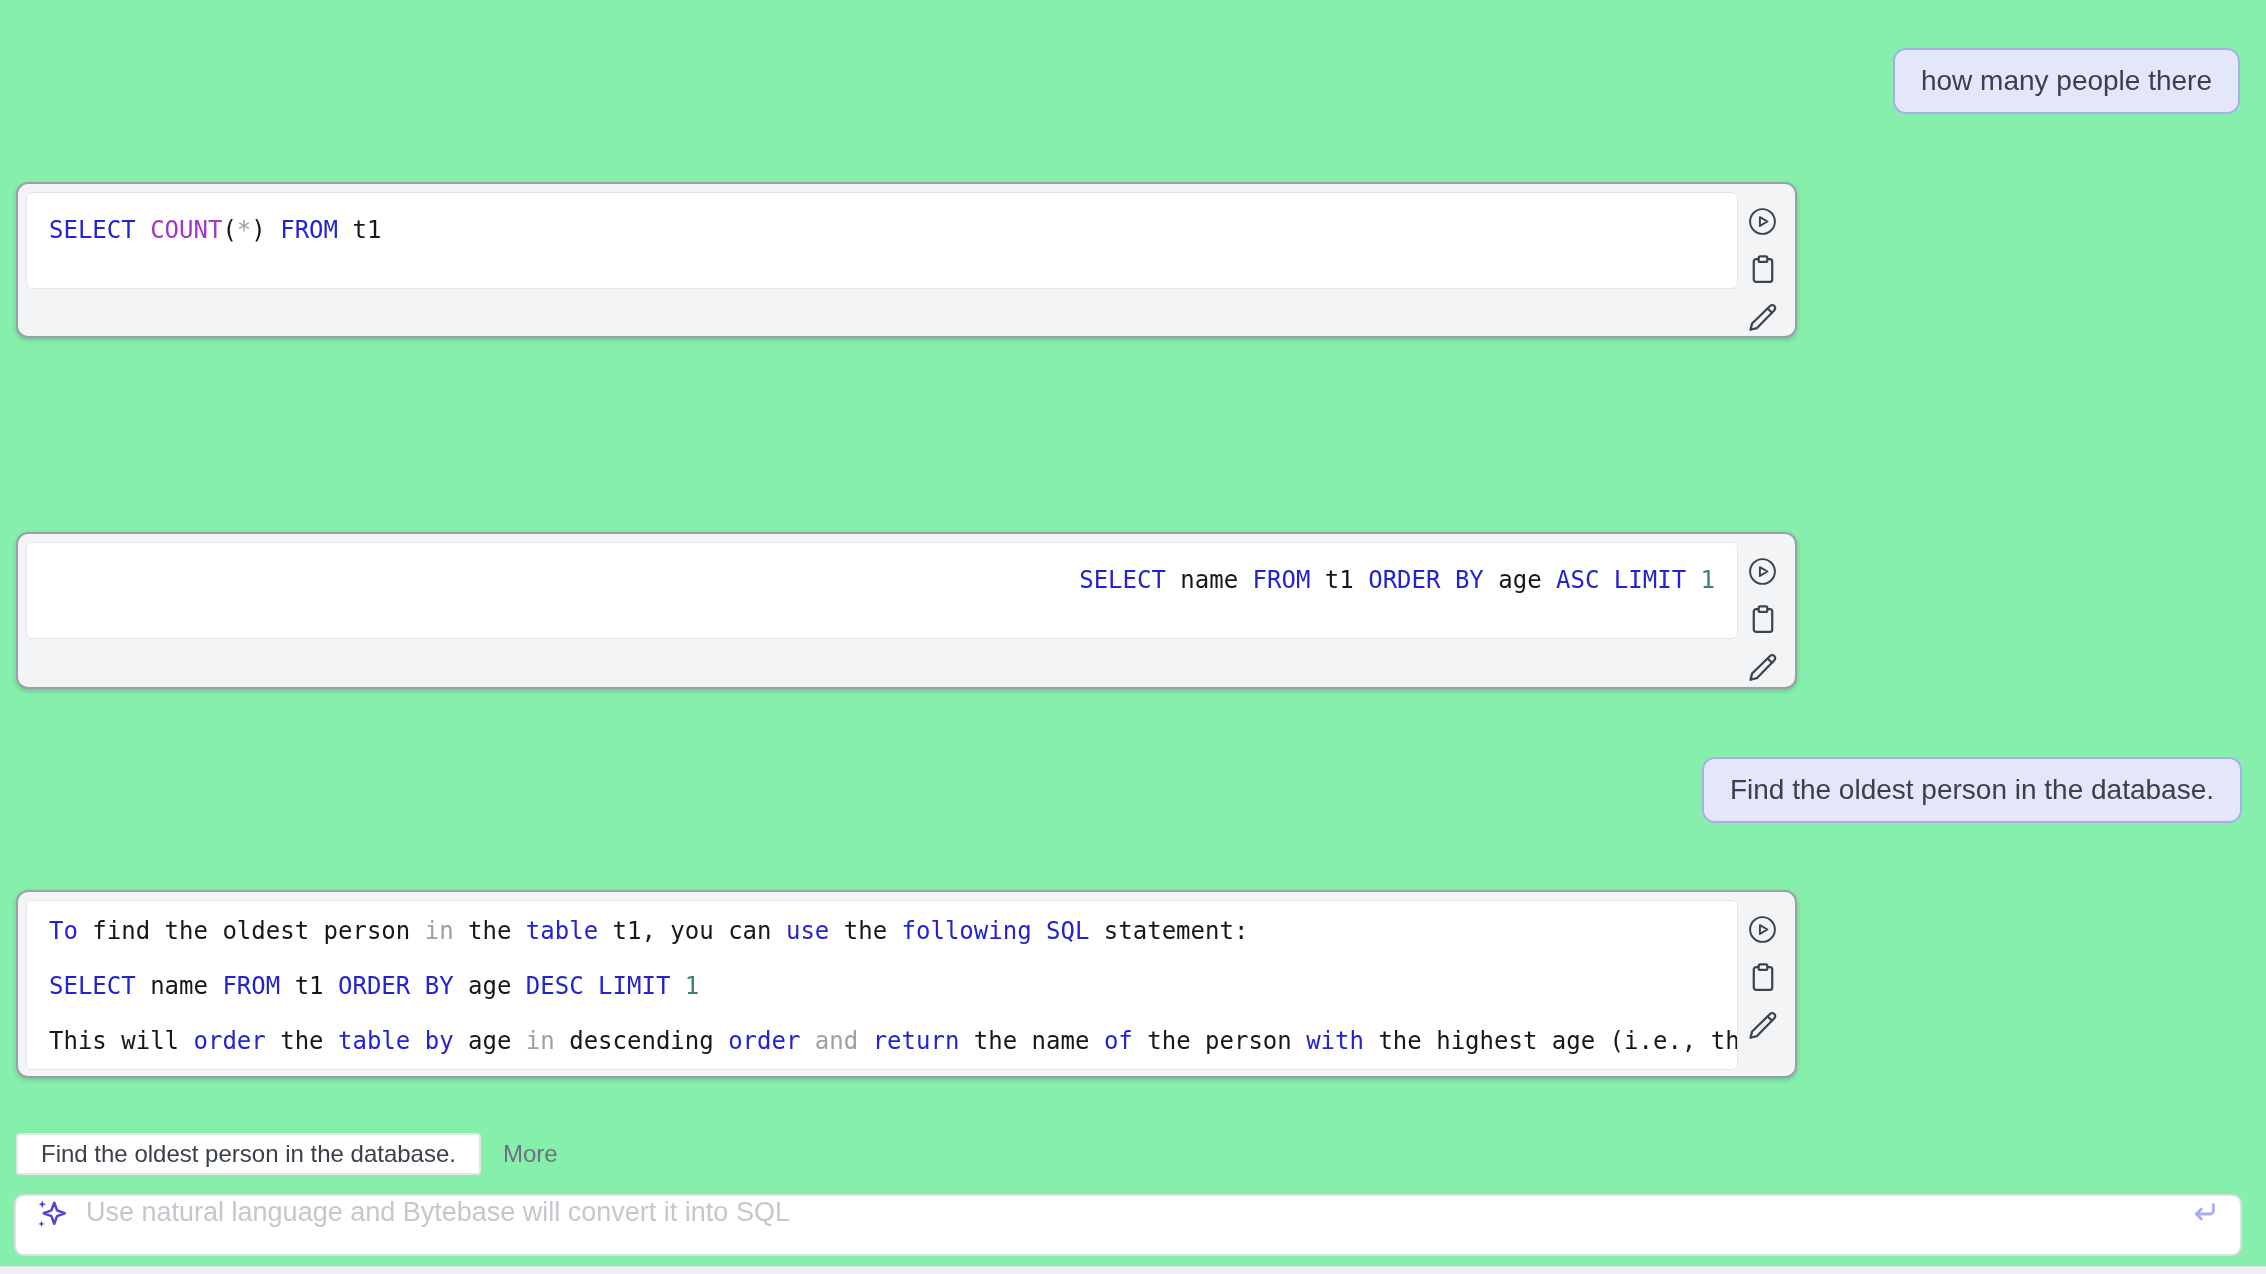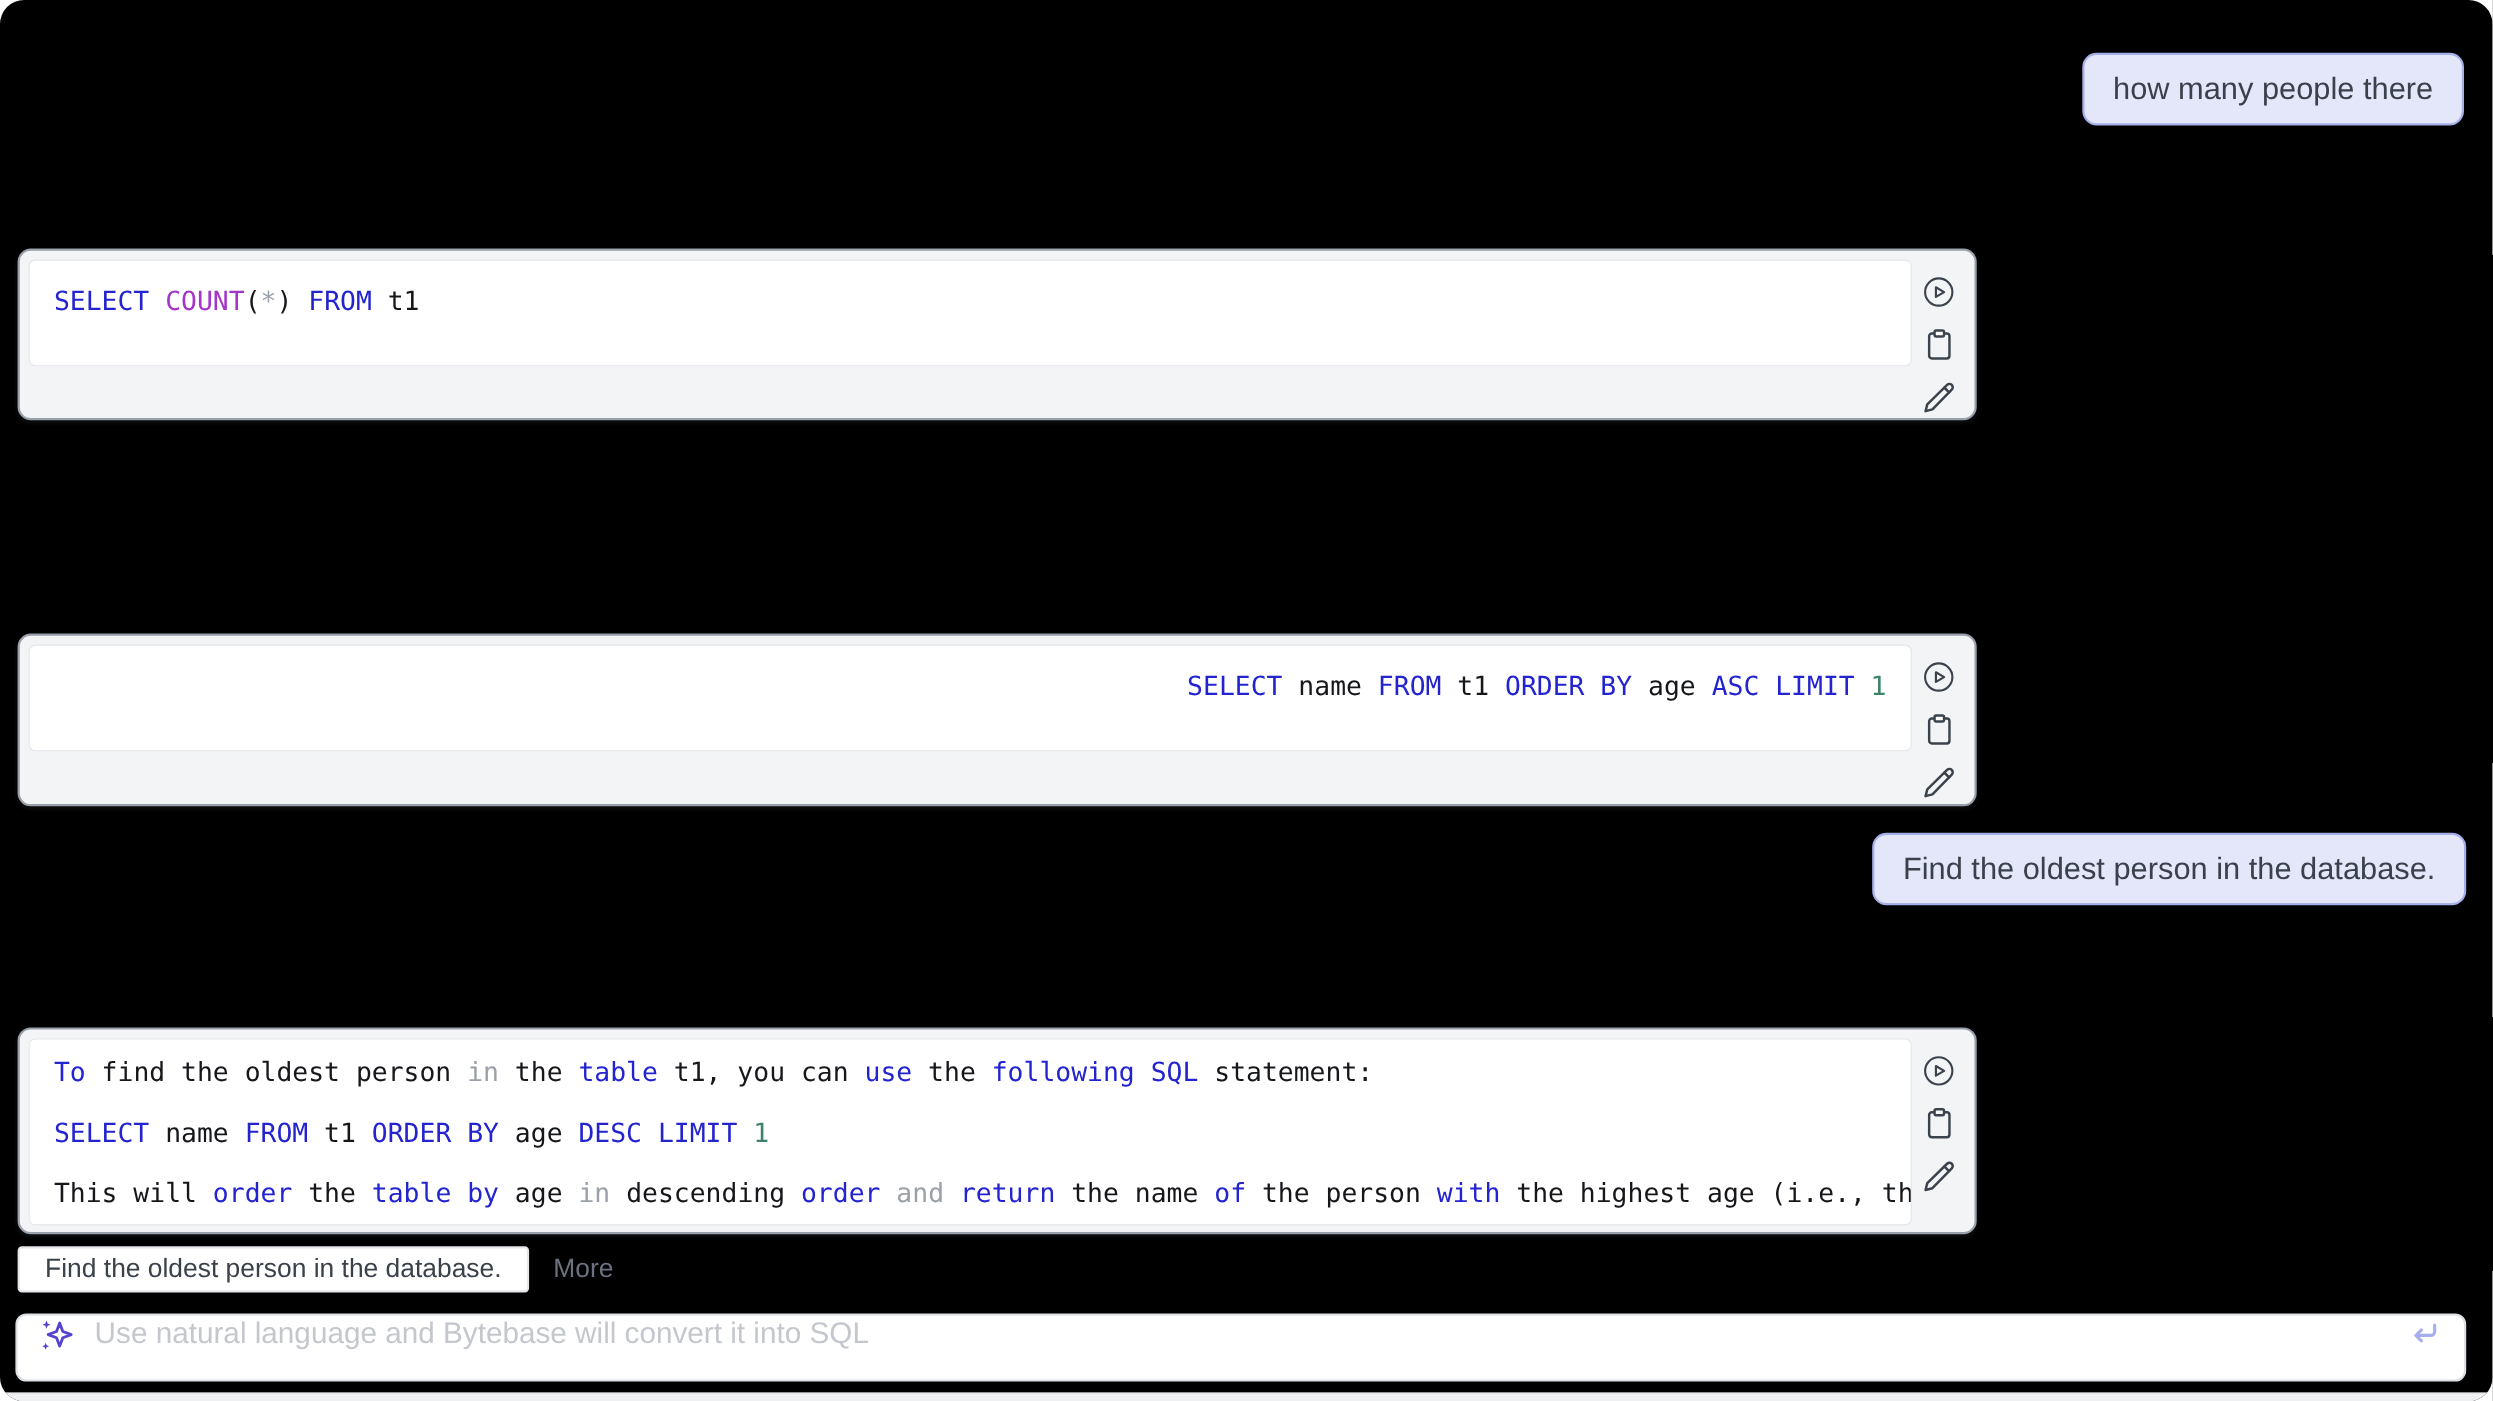--- a/index.html
+++ b/index.html
@@ -1,28 +1,28 @@
 <!DOCTYPE html>
 <html style="--kw: #2323d0; --fn: #a435c8; --pl: #15171b; --gr: #9ba1a9; --num: #3c8468; --accent: #5443d0; --bubble-bg: #e4e7fa; --bubble-border: #a6b0e8;"><head>
 <meta charset="utf-8">
 <style>
   html,body{margin:0;padding:0;background:#fff;}
-  .screen{position:relative;width:2266px;height:1274px;background:#000000;overflow:hidden;
-          font-family:"Liberation Sans",sans-serif;color:#343b46;border-radius:22px;}
+  .screen{position:relative;width:2266px;height:1274px;background:#86efac;overflow:hidden;
+          font-family:"Liberation Sans",sans-serif;color:#343b46;}
 
   
   .bubble{position:absolute;background:var(--bubble-bg);border:2px solid var(--bubble-border);
           border-radius:13px;padding:14px 26px;font-size:28px;line-height:34px;color:#3a414b;
           white-space:nowrap;}
 
   
   .code-block{position:absolute;left:16px;width:1781px;box-sizing:border-box;
               background:#f3f4f6;border:2px solid #9aa0aa;border-radius:12px;
               box-shadow:0 2px 4px rgba(60,64,67,.25);
-              display:flex;align-items:flex-start;padding:8px;margin-top:44px;}
+              display:flex;align-items:flex-start;padding:8px;}
   .code-area{flex:1;margin:0;background:#fff;border:1px solid #e4e5e9;border-radius:6px;
              overflow:hidden;font-family:"DejaVu Sans Mono",monospace;font-size:24px;}
   .code-area .code-line{white-space:pre;line-height:50px;}
   .pad-single{padding:12px 22px 33px 22px;}
   .pad-multi{padding:3px 22px 0 22px;}
   .pad-multi .code-line{line-height:55px;}
   .tok-kw{color:var(--kw);}
   .tok-fn{color:var(--fn);}
   .tok-pl{color:var(--pl);}
   .tok-gr{color:var(--gr);}

